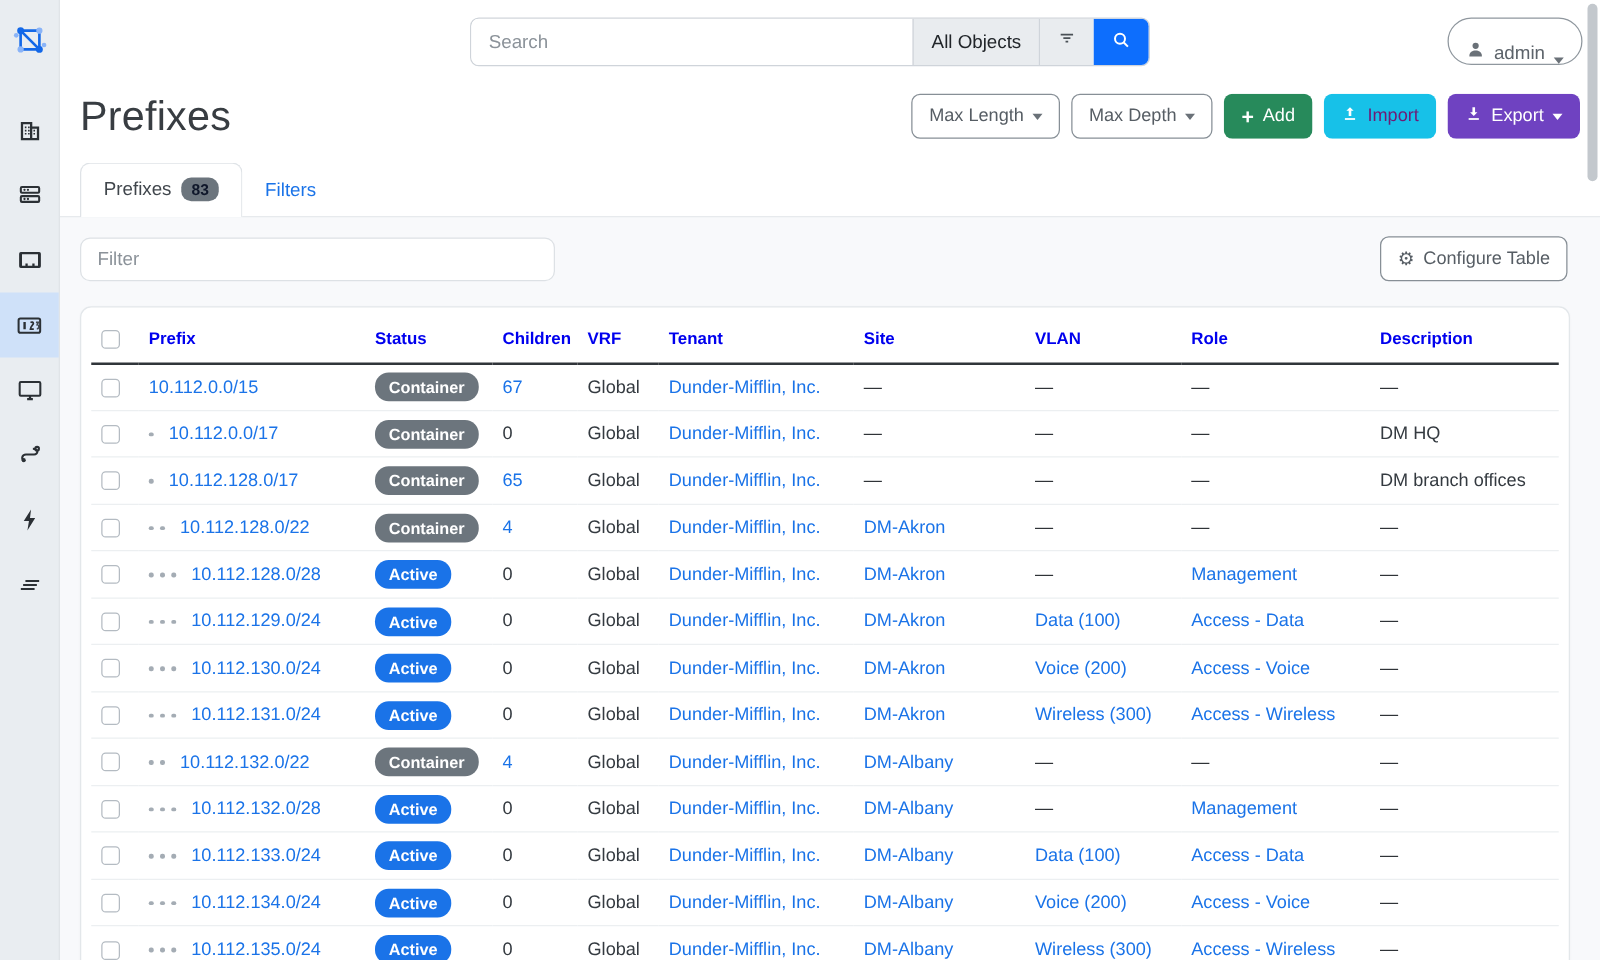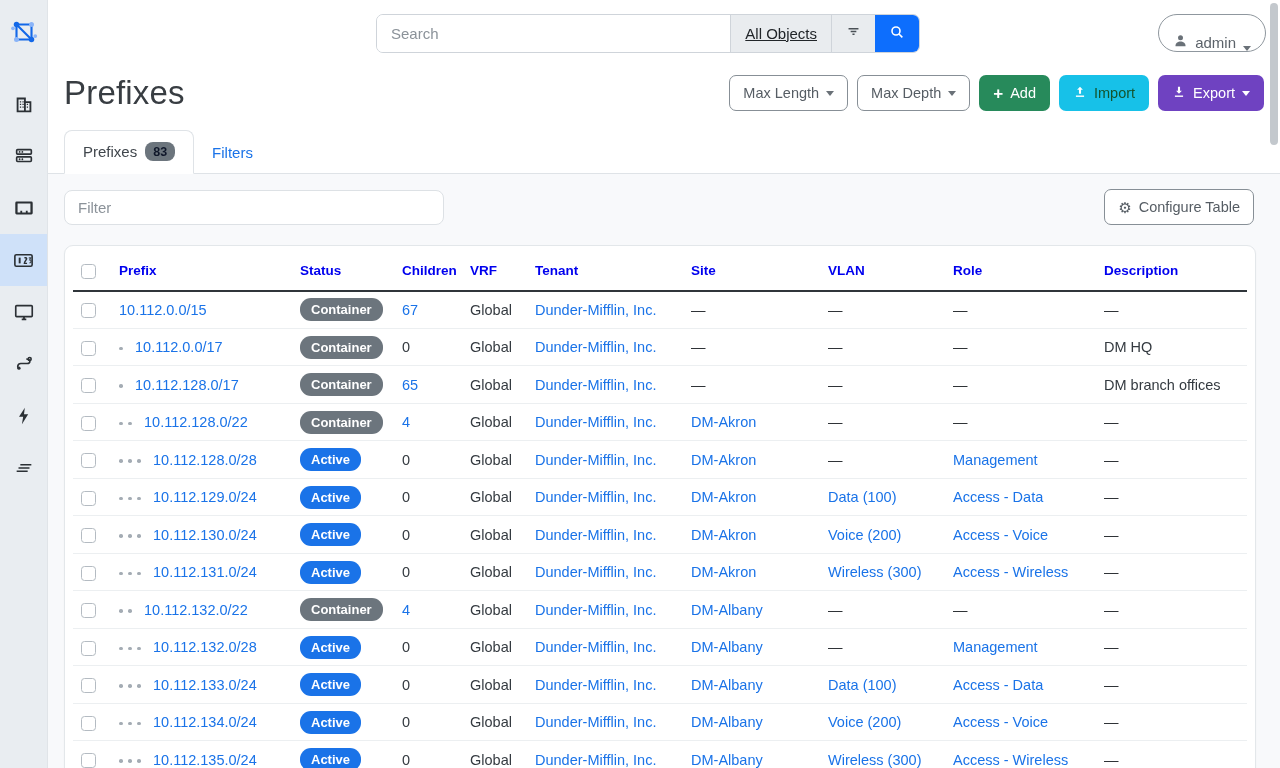--- a/index.html
+++ b/index.html
@@ -25,39 +25,39 @@
   
   .main { flex:1; position:relative; display:flex; flex-direction:column; height:768px; }
 
   
   .topbar { height:66px; display:flex; align-items:center; padding:0 14px; background:#fff; flex:0 0 auto; }
   .search-group { display:flex; height:39px; width:544px; margin-left:314px;
     border:1px solid #cfd4da; border-radius:7px; overflow:hidden; background:#fff; }
   .search-input { flex:1; border:none; outline:none; font-size:15px; padding:0 14px; color:#40464c; }
   .search-input::placeholder { color:#8b9299; }
   .search-scope { display:flex; align-items:center; padding:0 14px; background:#e9ecef;
-    border-left:1px solid #cfd4da; font-size:15px; color:#212529; white-space:nowrap; cursor:pointer;text-decoration:underline; }
+    border-left:1px solid #cfd4da; font-size:15px; color:#212529; white-space:nowrap; cursor:pointer; }
   .search-filterbtn { display:flex; align-items:center; padding:0 13px; background:#e9ecef;
     border-left:1px solid #cfd4da; cursor:pointer; }
   .search-btn { display:flex; align-items:center; padding:0 14px; background:#0d6efd; border:none; cursor:pointer; }
   .user-btn { margin-left:auto; display:flex; align-items:flex-end; gap:7px; height:38px;
     padding:0 14px; border:1px solid #8f979e; border-radius:19px; background:#fff;
     color:var(--muted); font-size:15px; cursor:pointer; }
   .caret { width:0; height:0; border-left:4.5px solid transparent; border-right:4.5px solid transparent;
     border-top:5px solid #6a7178; display:inline-block; }
 
   
   .title-row { display:flex; align-items:center; padding:8px 16px 18px 16px; background:#fff; flex:0 0 auto; }
   .page-title { font-size:33px; font-weight:500; color:#383d42; letter-spacing:.2px; }
   .actions { margin-left:auto; display:flex; align-items:center; gap:9px; }
   .btn { display:inline-flex; align-items:center; gap:7px; font-size:14.5px; height:36px;
     padding:0 13px; border-radius:7px; cursor:pointer; border:1px solid transparent; white-space:nowrap; }
   .btn-outline { border-color:#878f96; color:#565d64; background:#fff; }
   .btn-green { background:var(--green); color:#fff; }
-  .btn-cyan { background:var(--cyan); color:#14532d; }
+  .btn-cyan { background:var(--cyan); color:#701a75; }
   .btn-purple { background:var(--purple); color:#fff; }
   .btn .caret { border-top-color:#6a7178; }
   .btn-purple .caret, .btn-cyan .caret { border-top-color:#fff; }
   .plus { font-size:17px; font-weight:700; line-height:1; }
 
   
   .tabbar { display:flex; align-items:flex-end; padding:0 0 0 16px; background:#fff;
     border-bottom:1px solid #dfe3e7; flex:0 0 auto; }
   .tab { padding:11px 18px 12px 18px; font-size:15px; border-radius:8px 8px 0 0; cursor:pointer;
     display:flex; align-items:center; gap:8px; }

